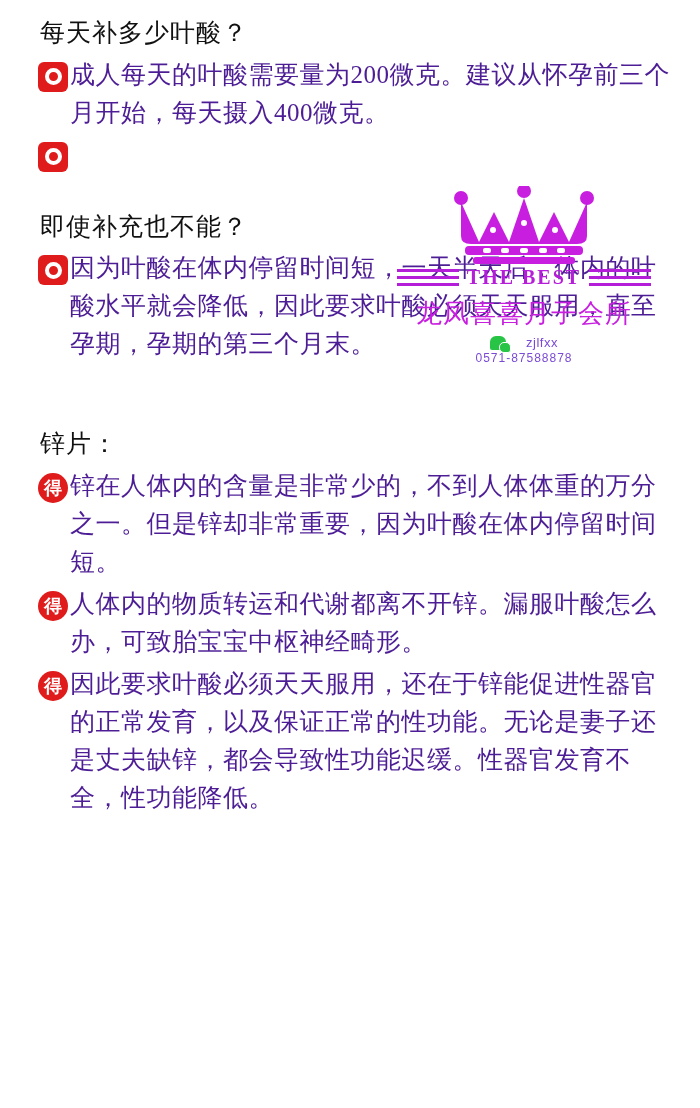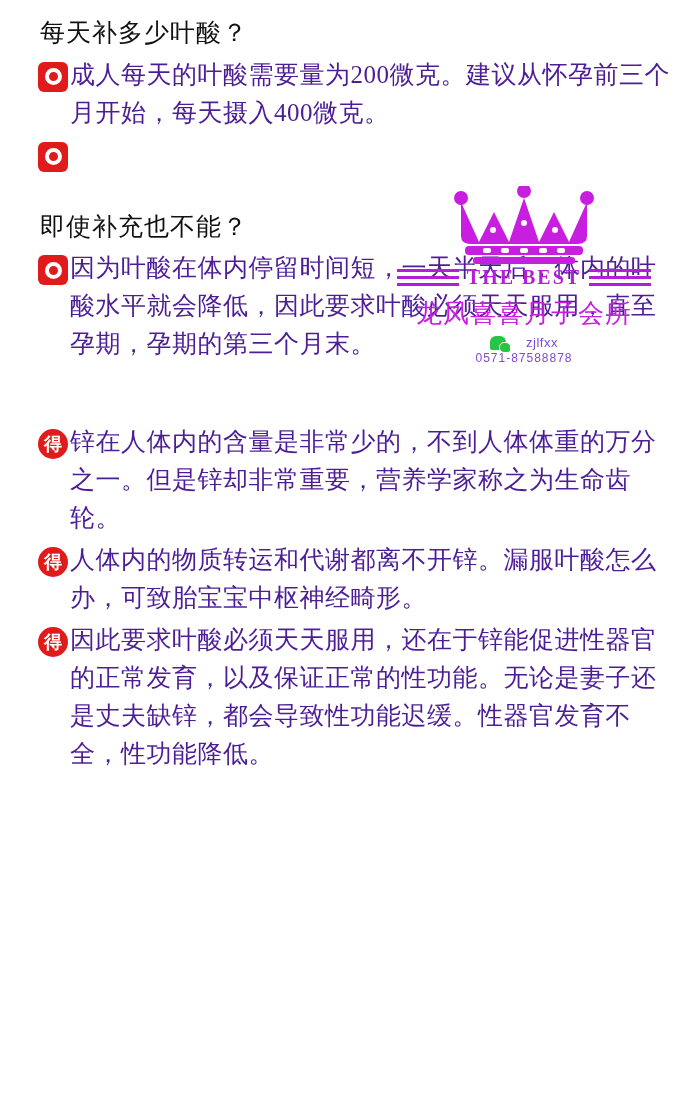--- a/index.html
+++ b/index.html
@@ -193,24 +193,25 @@
           <span class="ring"></span>
         </span>
       <span class="ptext">因为叶酸在体内停留时间短，一天半天后，体内的叶酸水平就会降低，因此要求叶酸必须天天服用，直至孕期，孕期的第三个月末。</span>
     </div>
 
   </div>
 
   <div class="gap-large"></div>
 
   <div>
+    <div class="heading">锌片：</div>
 
     <div class="para">
       <span class="bullet de">得</span>
-      <span class="ptext">锌在人体内的含量是非常少的，不到人体体重的万分之一。但是锌却非常重要，营养学家称之为生命齿轮。</span>
+      <span class="ptext">锌在人体内的含量是非常少的，不到人体体重的万分之一。但是锌却非常重要，因为叶酸在体内停留时间短。</span>
     </div>
 
     <div class="para">
       <span class="bullet de">得</span>
       <span class="ptext">人体内的物质转运和代谢都离不开锌。漏服叶酸怎么办，可致胎宝宝中枢神经畸形。</span>
     </div>
 
     <div class="para">
       <span class="bullet de">得</span>
       <span class="ptext">因此要求叶酸必须天天服用，还在于锌能促进性器官的正常发育，以及保证正常的性功能。无论是妻子还是丈夫缺锌，都会导致性功能迟缓。性器官发育不全，性功能降低。</span>

